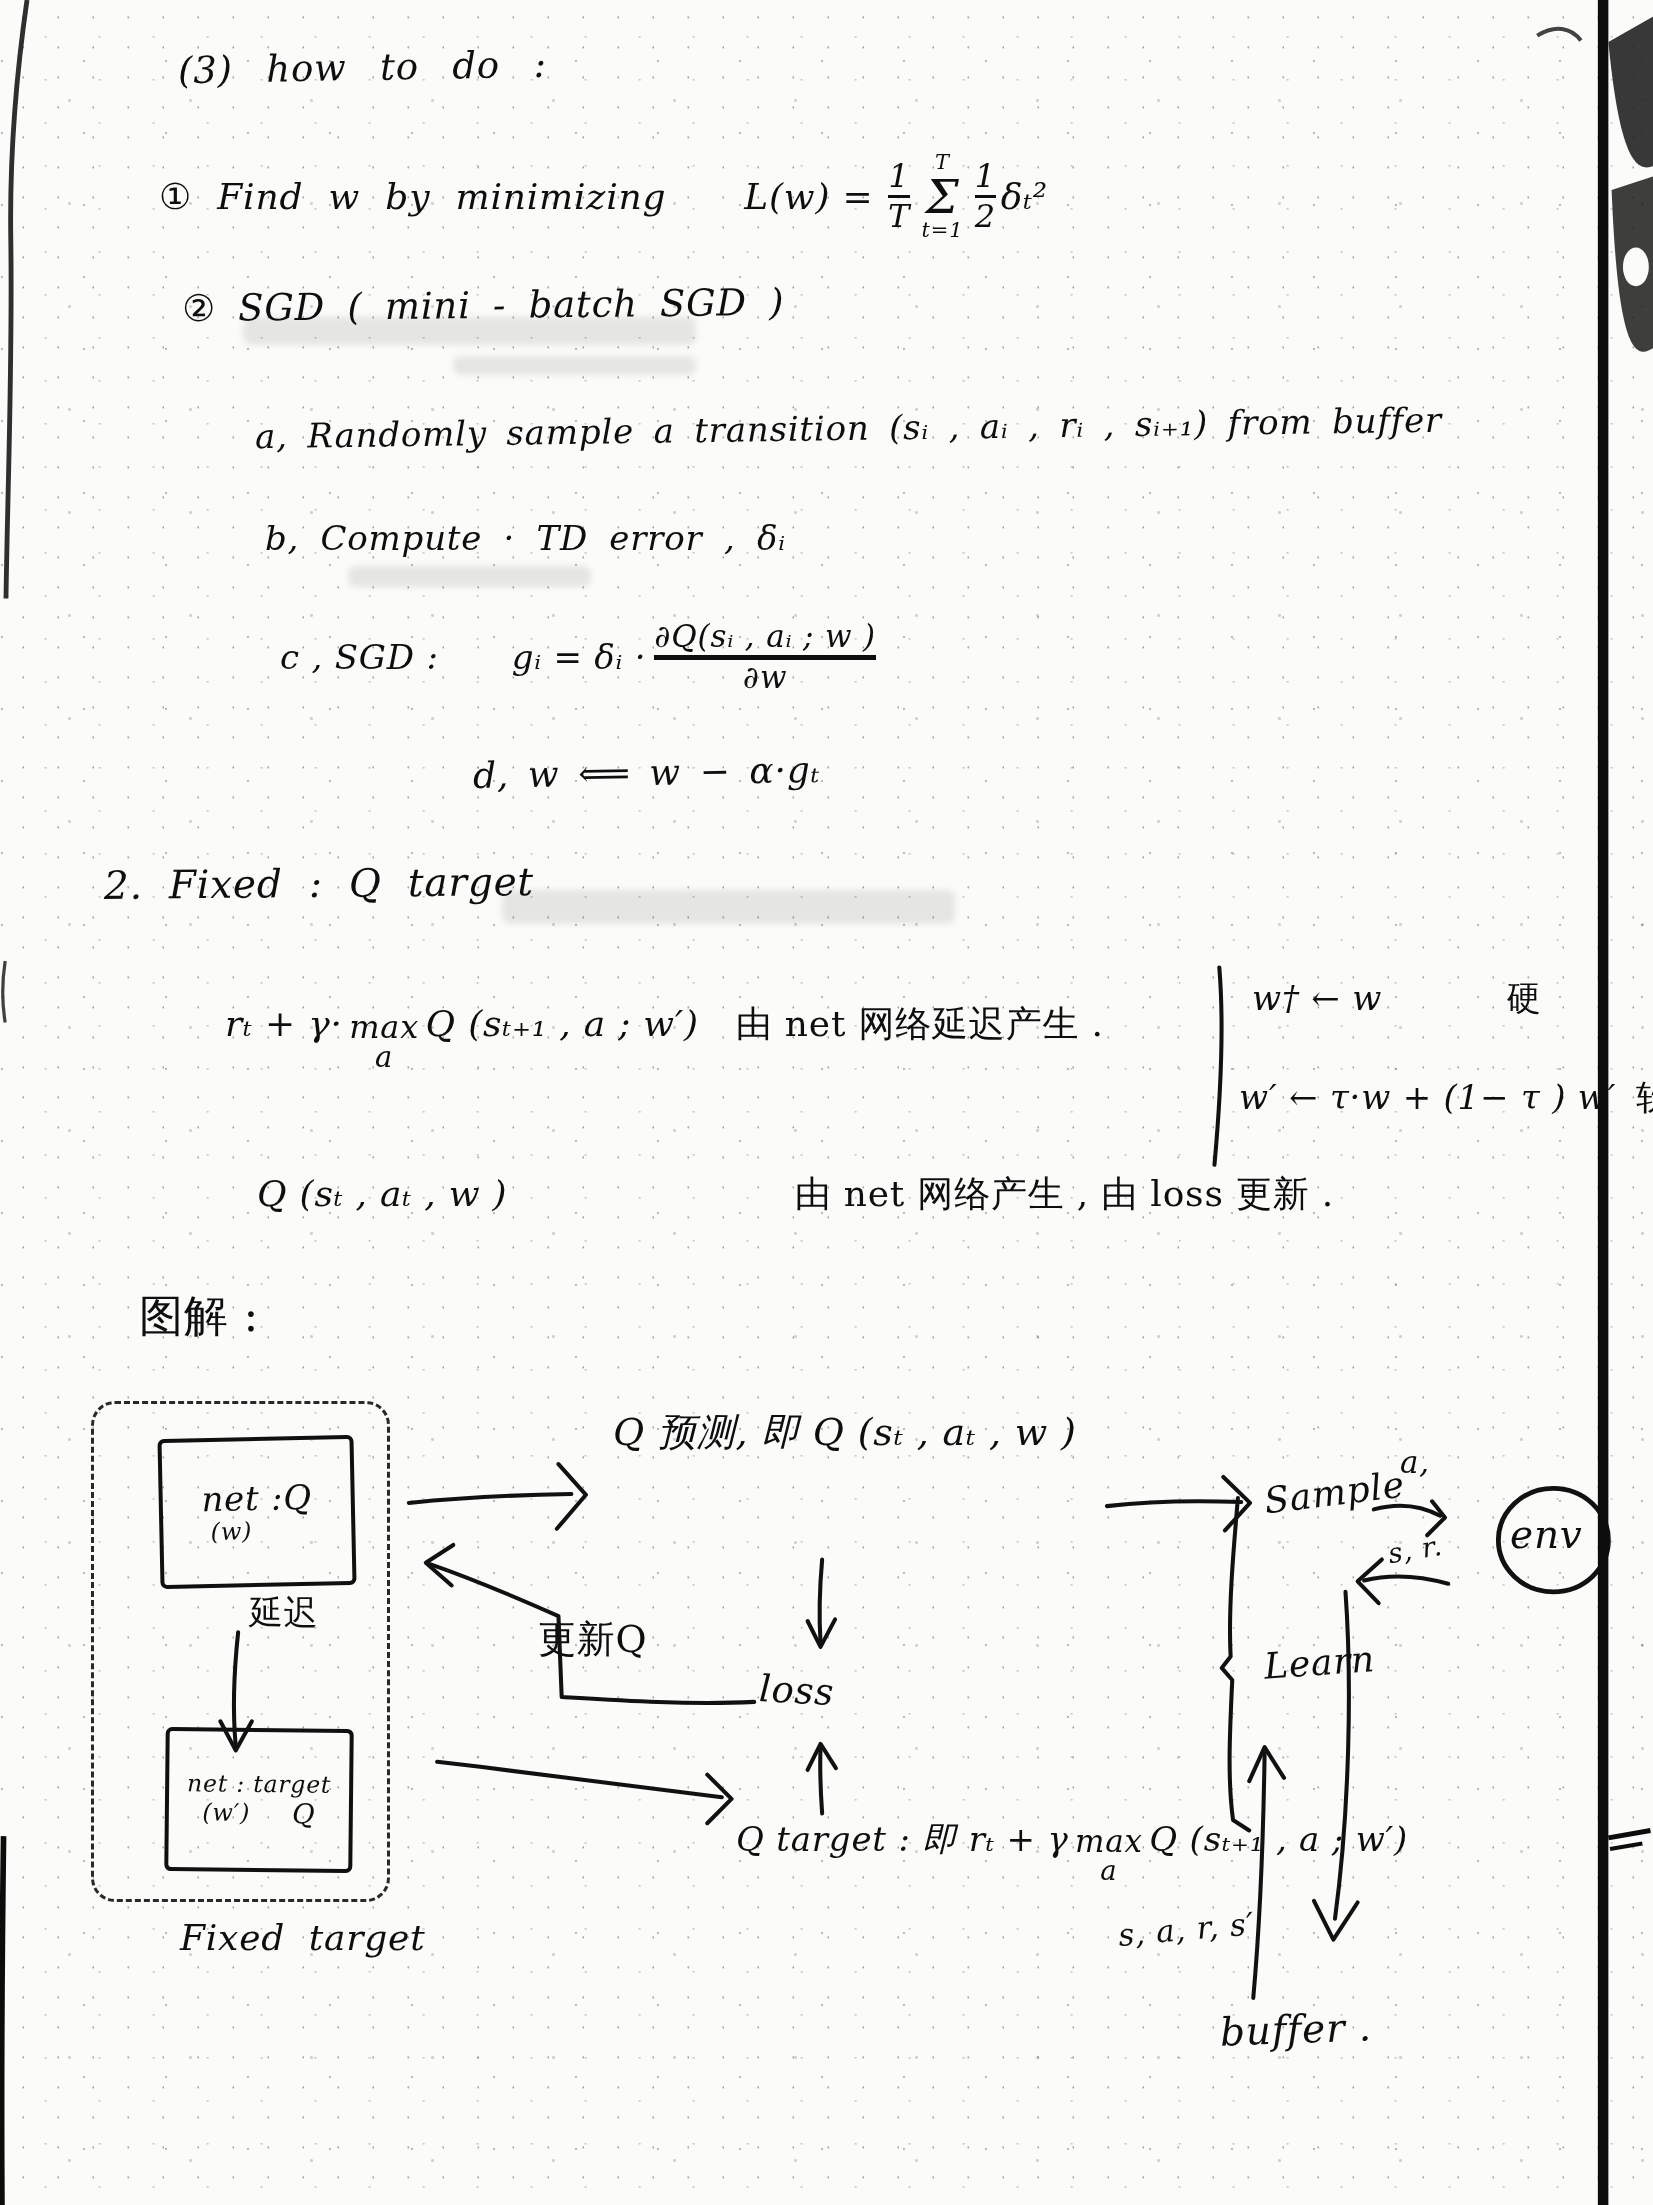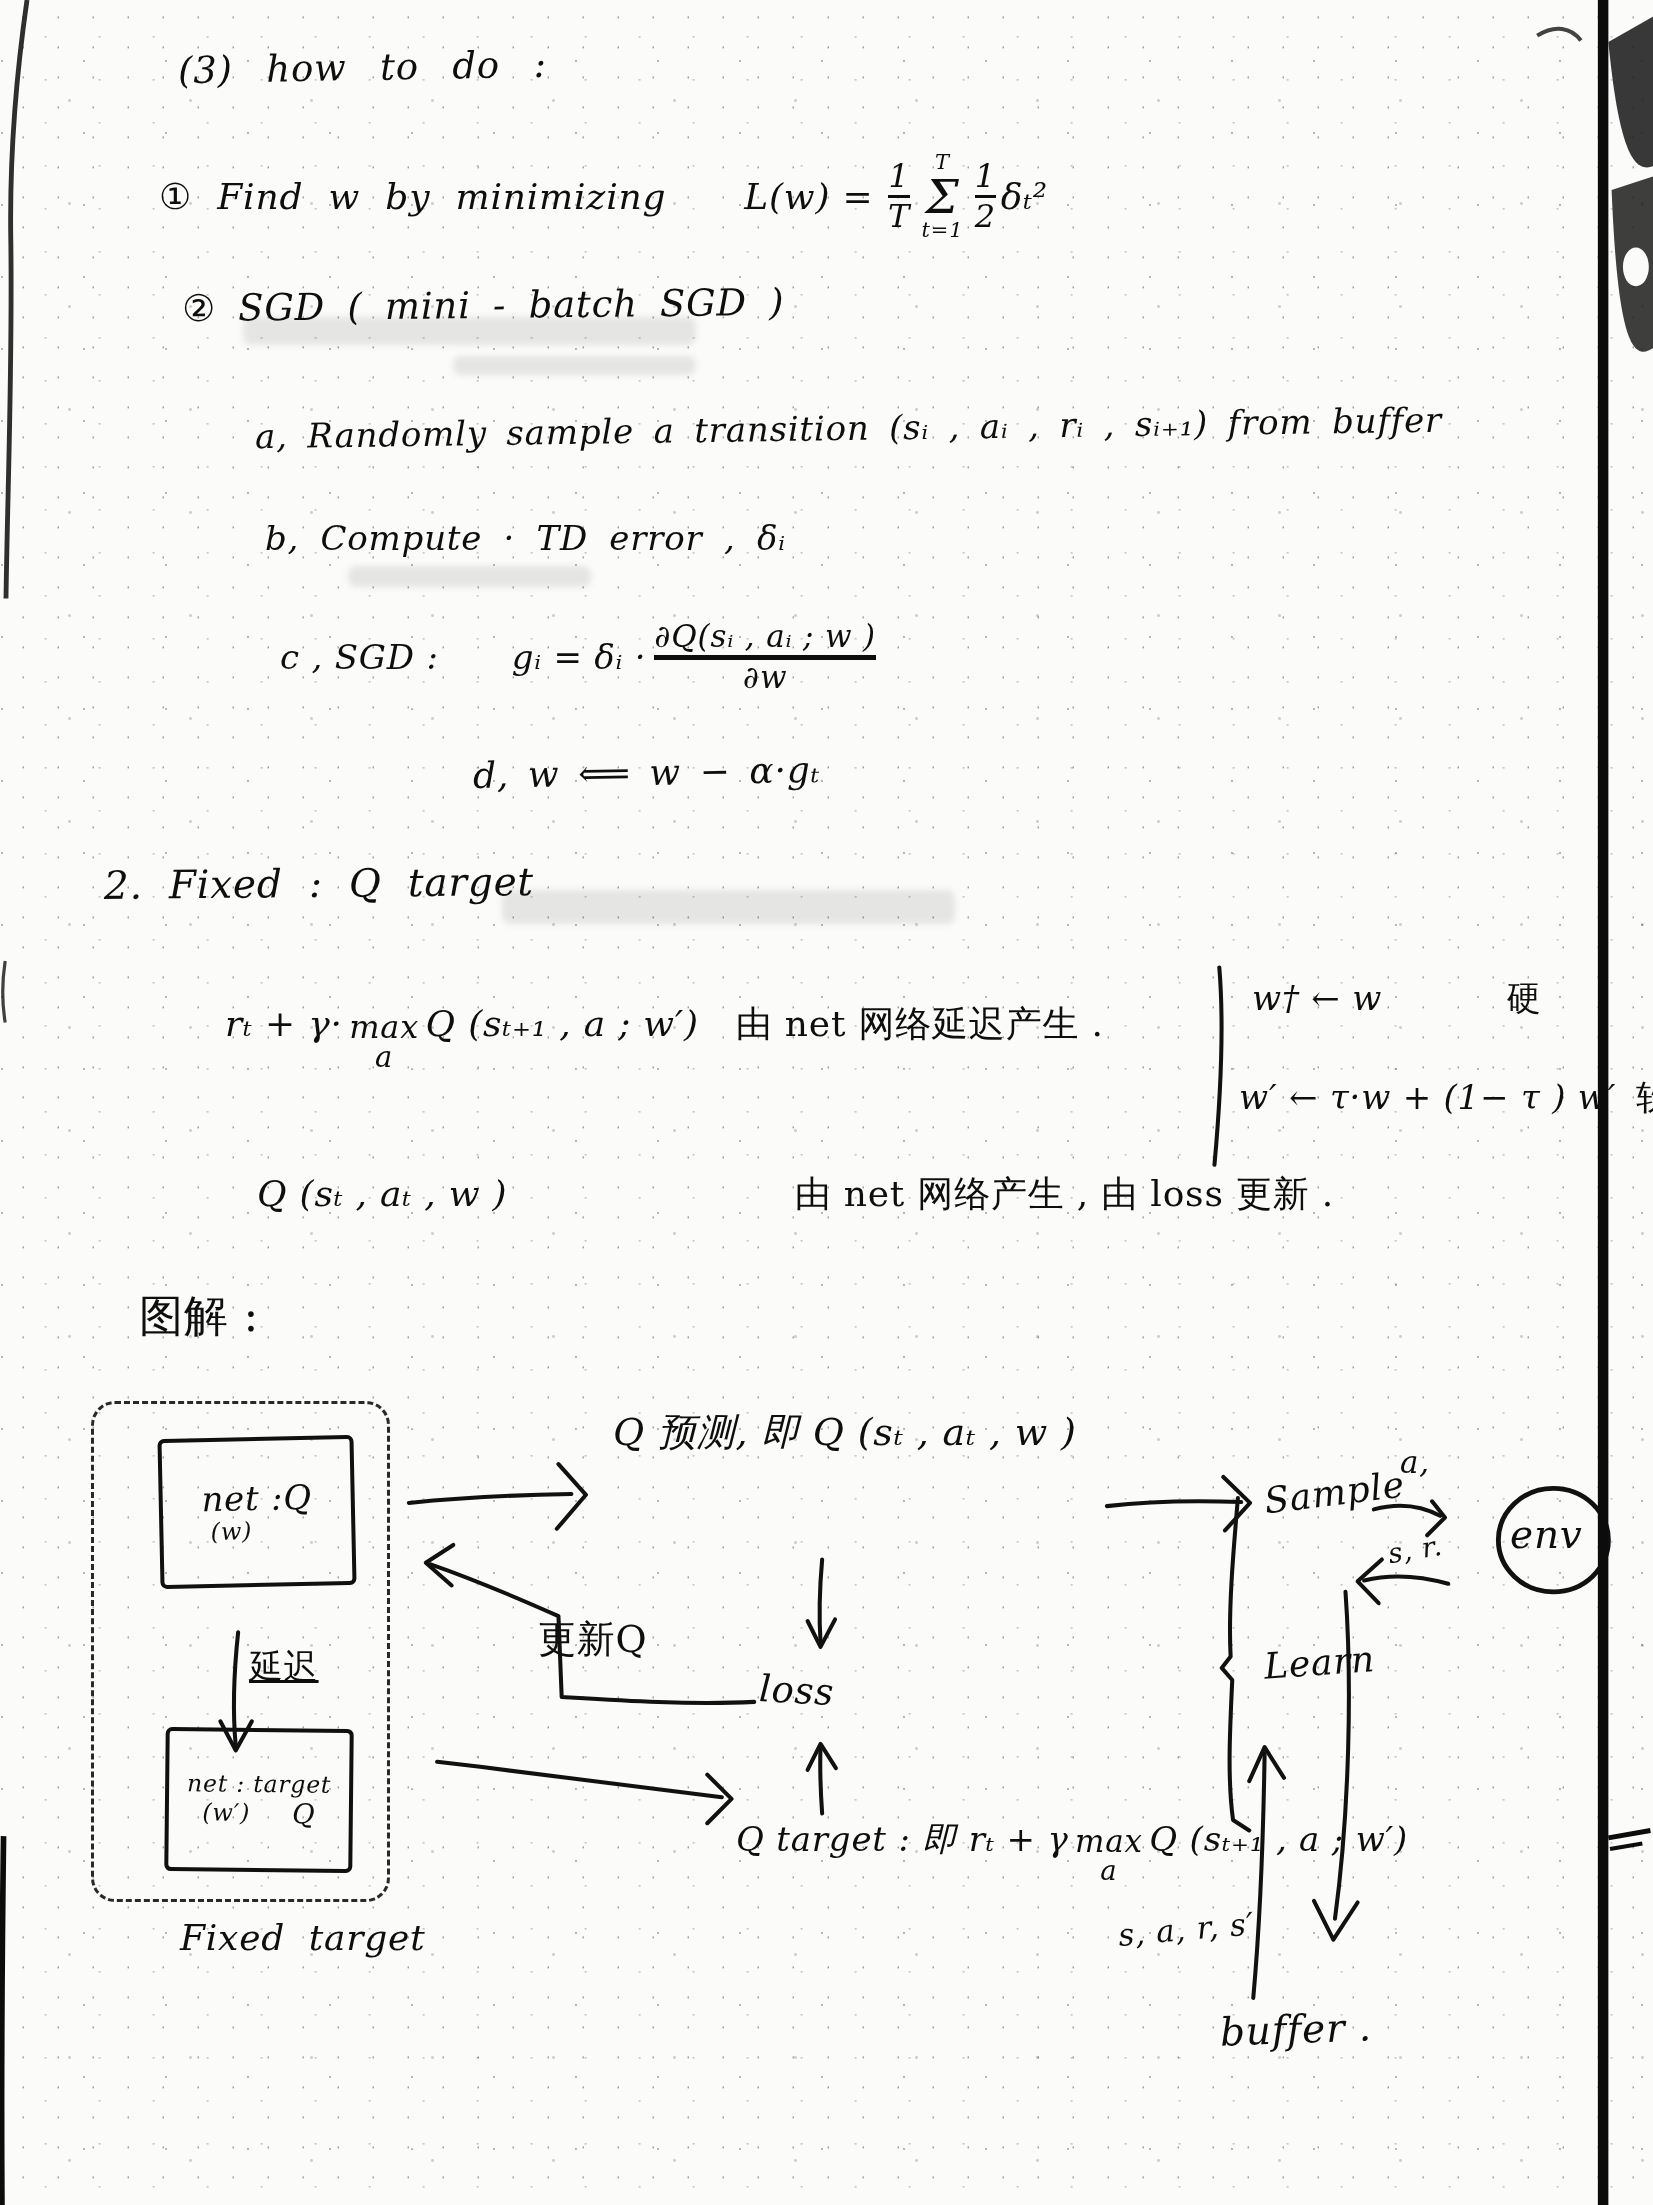--- a/index.html
+++ b/index.html
@@ -111,21 +111,21 @@
 
 <div class="hw" style="left:139px;top:1291px;font-size:44px;font-style:normal;">图解 :</div>
 
 <div class="dashedbox" style="left:91px;top:1401px;width:293px;height:495px;"></div>
 
 <div class="solidbox" style="left:159px;top:1437px;width:188px;height:142px;transform:rotate(-1.2deg);">
   <span class="hw" style="position:static;font-size:34px;">net :Q</span>
   <span class="hw" style="position:static;font-size:24px;margin-right:52px;">(w)</span>
 </div>
 
-<div class="hw" style="left:249px;top:1647px;font-size:34px;font-style:normal;text-decoration:underline;">延迟</div>
+<div class="hw" style="left:249px;top:1593px;font-size:34px;font-style:normal;">延迟</div>
 
 <div class="solidbox" style="left:165px;top:1728px;width:180px;height:136px;transform:rotate(0.6deg);">
   <span class="hw" style="position:static;font-size:23.5px;">net  : target</span>
   <span class="row" style="gap:42px;">
     <span class="hw" style="position:static;font-size:24px;">(w′)</span>
     <span class="hw" style="position:static;font-size:27.5px;">Q</span>
   </span>
 </div>
 
 <div class="hw" style="left:180px;top:1917px;font-size:36px;word-spacing:11.3px;">Fixed  target</div>

